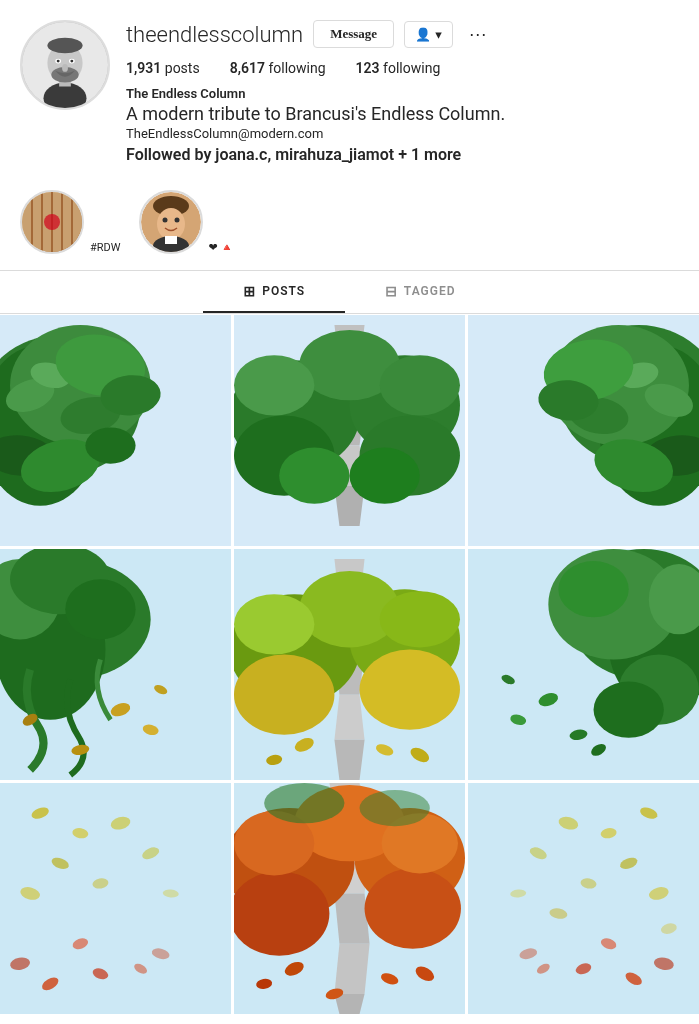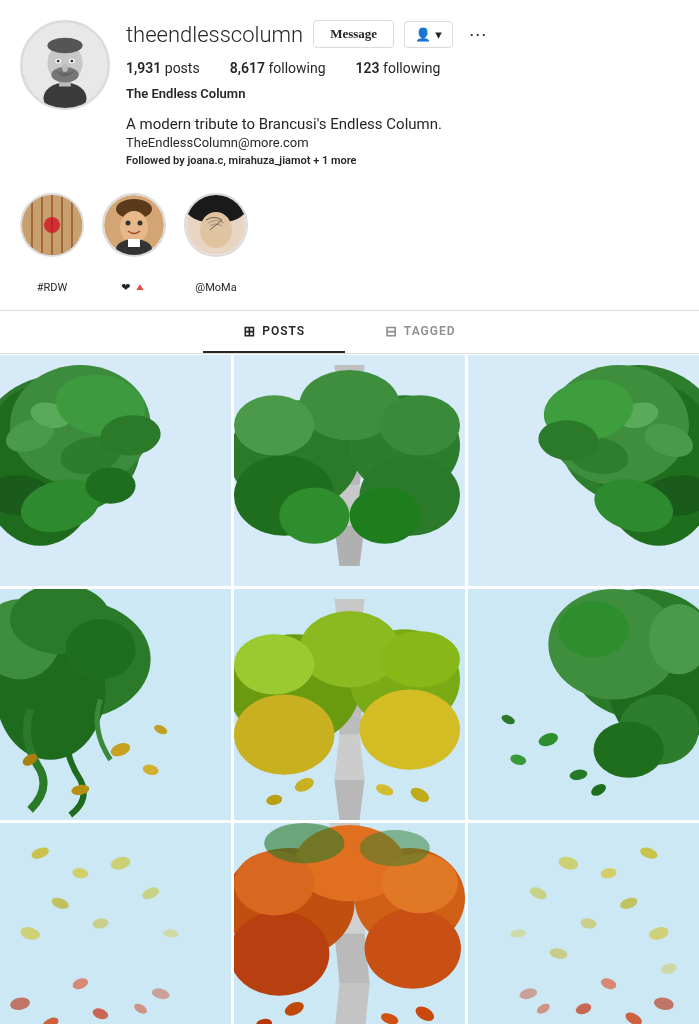--- a/index.html
+++ b/index.html
@@ -94,52 +94,52 @@
       color: #262626;
     }
     .stat strong {
       font-weight: 600;
     }
 
     .bio-name {
       font-size: 13px;
       font-weight: 600;
       color: #262626;
-      margin-bottom: 14px;
+      margin-bottom: 2px;
     }
     .bio-text {
-      font-size: 15px;
+      font-size: 18px;
       color: #262626;
       margin-bottom: 2px;
     }
     .bio-email {
       font-size: 13px;
       color: #262626;
       margin-bottom: 4px;
     }
     .followed-by {
-      font-size: 11px;
+      font-size: 16px;
       color: #8e8e8e;
     }
     .followed-by span {
       color: #262626;
       font-weight: 600;
     }
 
     
     .stories-section {
       padding: 16px 20px;
       display: flex;
       gap: 18px;
     }
     .story-item {
       display: flex;
-      flex-direction: column;
-      align-items: center;
-      gap: 24px;
+      flex-direction: row;
+      align-items: flex-end;
+      gap: 6px;
     }
     .story-circle {
       width: 64px;
       height: 64px;
       border-radius: 50%;
       overflow: hidden;
       border: 2px solid #dbdbdb;
       display: flex;
       align-items: center;
       justify-content: center;
@@ -250,21 +250,21 @@
         <span>following</span>
       </div>
       <div class="stat">
         <strong>123</strong>
         <span>following</span>
       </div>
     </div>
 
     <div class="bio-name">The Endless Column</div>
     <div class="bio-text">A modern tribute to Brancusi's Endless Column.</div>
-    <div class="bio-email">TheEndlessColumn@more.com</div>
+    <div class="bio-email">TheEndlessColumn@modern.com</div>
     <div class="followed-by">
       <span>Followed by</span>
       <span>joana.c, mirahuza_jiamot</span>
       <span>+ 1 more</span>
     </div>
   </div>
 </div>
 
 <div class="stories-section">
 
@@ -304,39 +304,20 @@
 
           <ellipse cx="30" cy="54" rx="18" ry="10" fill="#333"></ellipse>
 
           <rect x="24" y="44" width="12" height="8" fill="#fff"></rect>
         </svg>
       </div>
     </div>
     <span class="story-label">❤ 🔺</span>
   </div>
 
-  <div class="story-item">
-    <div class="story-circle">
-      <div style="width:100%;height:100%;overflow:hidden;">
-        <svg width="60" height="60" viewBox="0 0 60 60">
-
-          <circle cx="30" cy="30" r="30" fill="#e8d5c4"></circle>
-
-          <rect x="0" y="0" width="60" height="28" fill="#1a1a1a" rx="30"></rect>
-
-          <ellipse cx="30" cy="35" rx="16" ry="18" fill="#e0c4a0"></ellipse>
-
-          <path d="M20 25 Q28 20 36 25 Q30 30 24 35" stroke="#333" stroke-width="1" fill="none" opacity="0.7"></path>
-          <path d="M22 28 Q30 23 38 28" stroke="#555" stroke-width="0.8" fill="none" opacity="0.6"></path>
-          <path d="M24 31 Q30 27 36 31" stroke="#444" stroke-width="0.8" fill="none" opacity="0.5"></path>
-        </svg>
-      </div>
-    </div>
-    <span class="story-label">@MoMa</span>
-  </div>
 </div>
 
 <div class="divider"></div>
 
 <div class="tabs">
   <div class="tab active">
     <span class="tab-icon">⊞</span>
     <span>POSTS</span>
   </div>
   <div class="tab">

